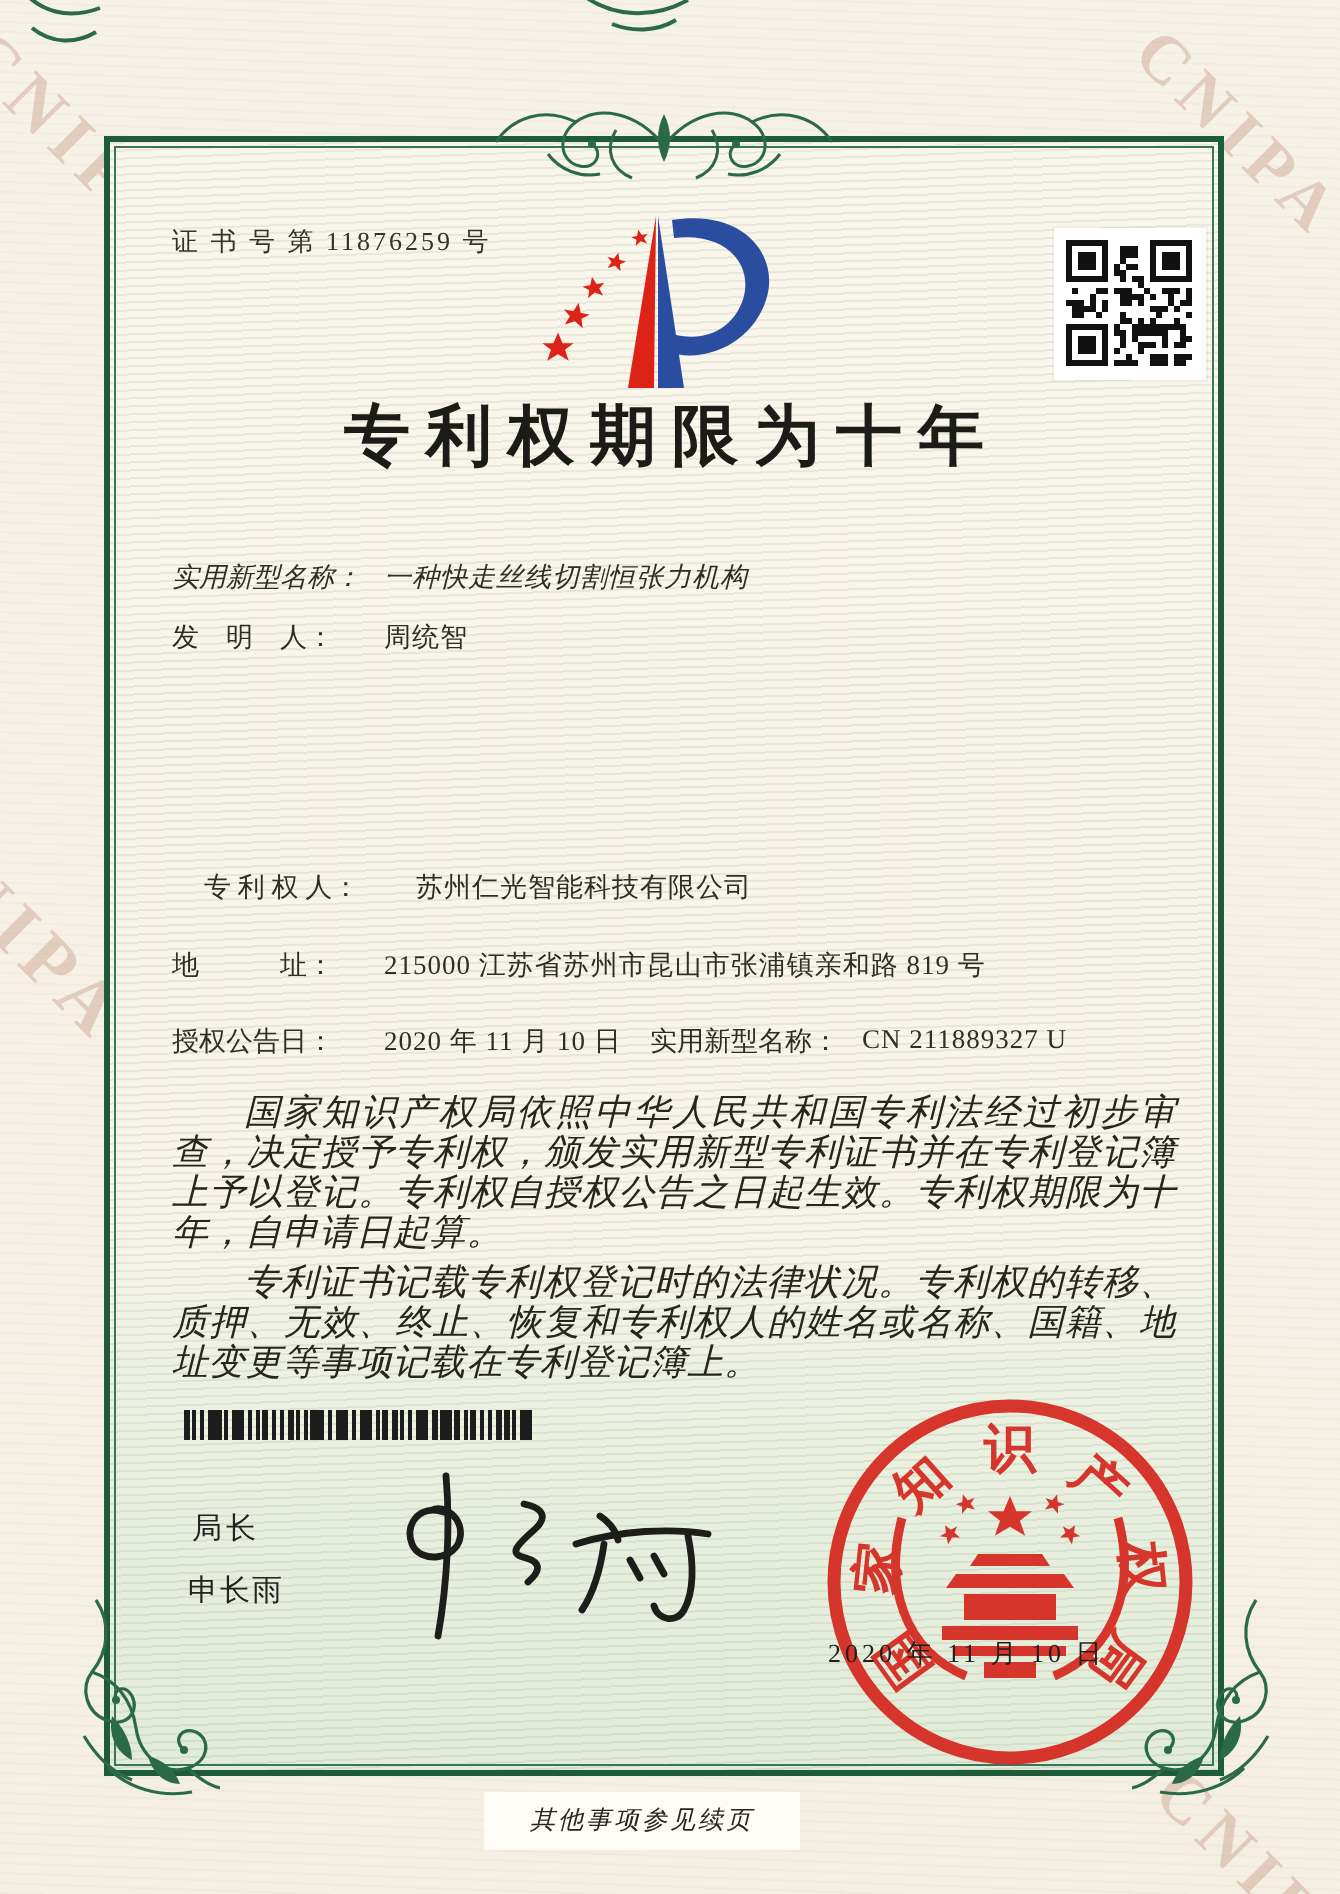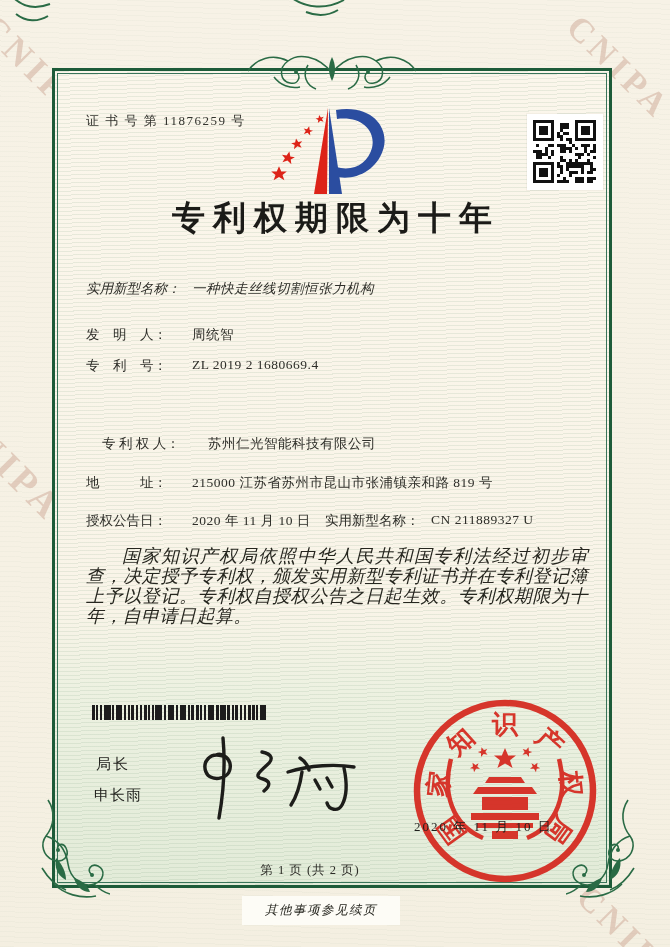--- a/index.html
+++ b/index.html
@@ -307,41 +307,39 @@
           <rect x="57" y="60" width="3" height="3"></rect>
         </g>
     </svg>
   </div>
 
   <h1 class="doc-title">专利权期限为十年</h1>
 
   <div class="row" style="top:280px;font-style:italic;">
     <span class="lbl">实用新型名称：</span><span class="val">一种快走丝线切割恒张力机构</span>
   </div>
-  <div class="row" style="top:326px;">
+  <div class="row" style="top:310px;">
     <span class="lbl">发　明　人：</span><span class="val">周统智</span>
-  </div>
-  <div class="row" style="top:357px;">
-    <span class="lbl">专　利　号：</span><span class="val">ZL 2019 2 1680669.4</span>
   </div>
   <div class="row" style="top:435px;margin-left:16px;">
     <span class="lbl">专 利 权 人：</span><span class="val">苏州仁光智能科技有限公司</span>
   </div>
   <div class="row" style="top:474px;">
     <span class="lbl">地　　　址：</span><span class="val">215000 江苏省苏州市昆山市张浦镇亲和路 819 号</span>
   </div>
   <div class="row" style="top:512px;">
     <span class="lbl">授权公告日：</span><span class="val">2020 年 11 月 10 日</span>
     <span class="pair2">
       <span class="lbl">实用新型名称：</span><span class="val">CN 211889327 U</span>
     </span>
   </div>
 
   <div class="paras">
     <p>国家知识产权局依照中华人民共和国专利法经过初步审查，决定授予专利权，颁发实用新型专利证书并在专利登记簿上予以登记。专利权自授权公告之日起生效。专利权期限为十年，自申请日起算。</p>
+    <p>专利证书记载专利权登记时的法律状况。专利权的转移、质押、无效、终止、恢复和专利权人的姓名或名称、国籍、地址变更等事项记载在专利登记簿上。</p>
   </div>
 
   <div class="barcode"></div>
 
   <div class="officer-title">局长</div>
   <div class="officer-name">申长雨</div>
 
   <svg class="sig" width="175" height="90" viewBox="0 0 175 90">
     <g stroke="#1d1d1a" stroke-width="3.4" fill="none" stroke-linecap="round" stroke-linejoin="round">
       <path d="M34,24 C22,20 14,30 18,40 C22,50 40,48 42,37 C44,27 34,20 28,23"></path>
@@ -392,16 +390,15 @@
       <path d="M62,97 L126,97 L121,90 L67,90 Z"></path>
       <path d="M74,86 L114,86 L110,80 L78,80 Z"></path>
       <rect x="71" y="100" width="46" height="13"></rect>
       <rect x="60" y="116" width="68" height="7"></rect>
       <rect x="66" y="126" width="56" height="5"></rect>
       <rect x="81" y="134" width="26" height="8"></rect>
     </g>
   </svg>
   <div class="seal-date">2020 年 11 月 10 日</div>
 
-  <div class="page-no">第 1 页 (共 2 页)</div>
   <div class="footnote">其他事项参见续页</div>
 
 </div>
 
 </body></html>

